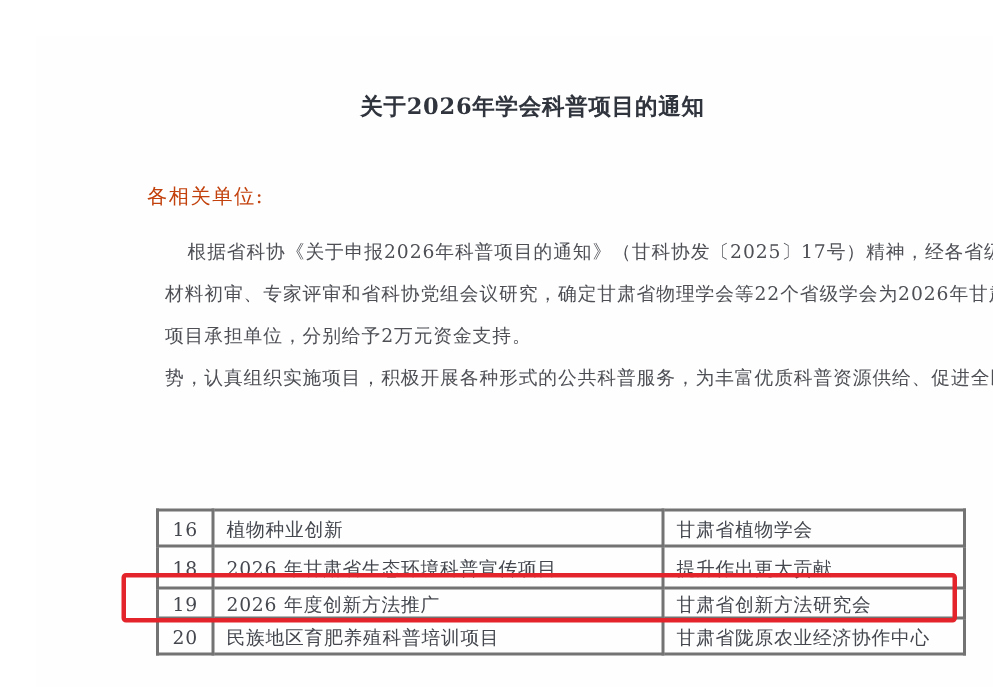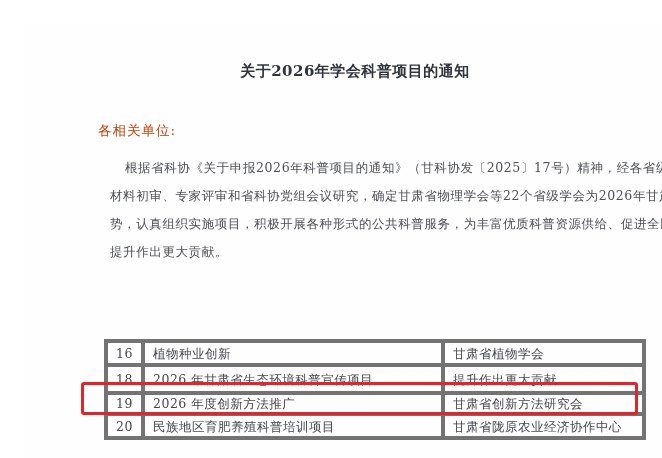--- a/index.html
+++ b/index.html
@@ -26,21 +26,21 @@
     height: 28px; line-height: 28px; white-space: nowrap;
   }
   .body-text .line.indent { padding-left: 27px; }
 
   .table-wrap { position: absolute; top: 303px; left: 68px; width: 538px; }
   table.projects {
     border-collapse: collapse; width: 538px; table-layout: fixed;
     font-size: 12.5px; color: #44474e;
   }
   table.projects td {
-    border: 4px solid #737373; vertical-align: middle;
+    border: 2px solid #737373; vertical-align: middle;
     padding: 1px 8px; line-height: 15px; letter-spacing: 0.5px;
     overflow: hidden;
   }
   td.num { width: 37px; text-align: center; padding: 1px 2px; letter-spacing: 2px; }
   td.project { width: 300px; }
   td.org { width: 201px; }
   tr.r16 { height: 24px; }
   tr.r17 { height: 32px; }
   tr.r18 { height: 28px; }
   tr.r19 { height: 20px; margin-left: 32px; }
@@ -58,22 +58,22 @@
 
 <div class="page">
 
   <div class="title">关于2026年学会科普项目的通知</div>
 
   <div class="salutation">各相关单位:</div>
 
   <div class="body-text">
     <div class="line indent">根据省科协《关于申报2026年科普项目的通知》（甘科协发〔2025〕17号）精神，经各省级学会申报、</div>
     <div class="line">材料初审、专家评审和省科协党组会议研究，确定甘肃省物理学会等22个省级学会为2026年甘肃省学会科普</div>
+    <div class="line">项目承担单位，分别给予2万元资金支持。</div>
     <div class="line">势，认真组织实施项目，积极开展各种形式的公共科普服务，为丰富优质科普资源供给、促进全民科学素质</div>
-    <div class="line">提升作出更大贡献。</div>
   </div>
 
   <div class="table-wrap">
     <table class="projects">
       <tbody>
         <tr class="r16">
           <td class="num">16</td>
           <td class="project">植物种业创新</td>
           <td class="org">甘肃省植物学会</td>
         </tr>

